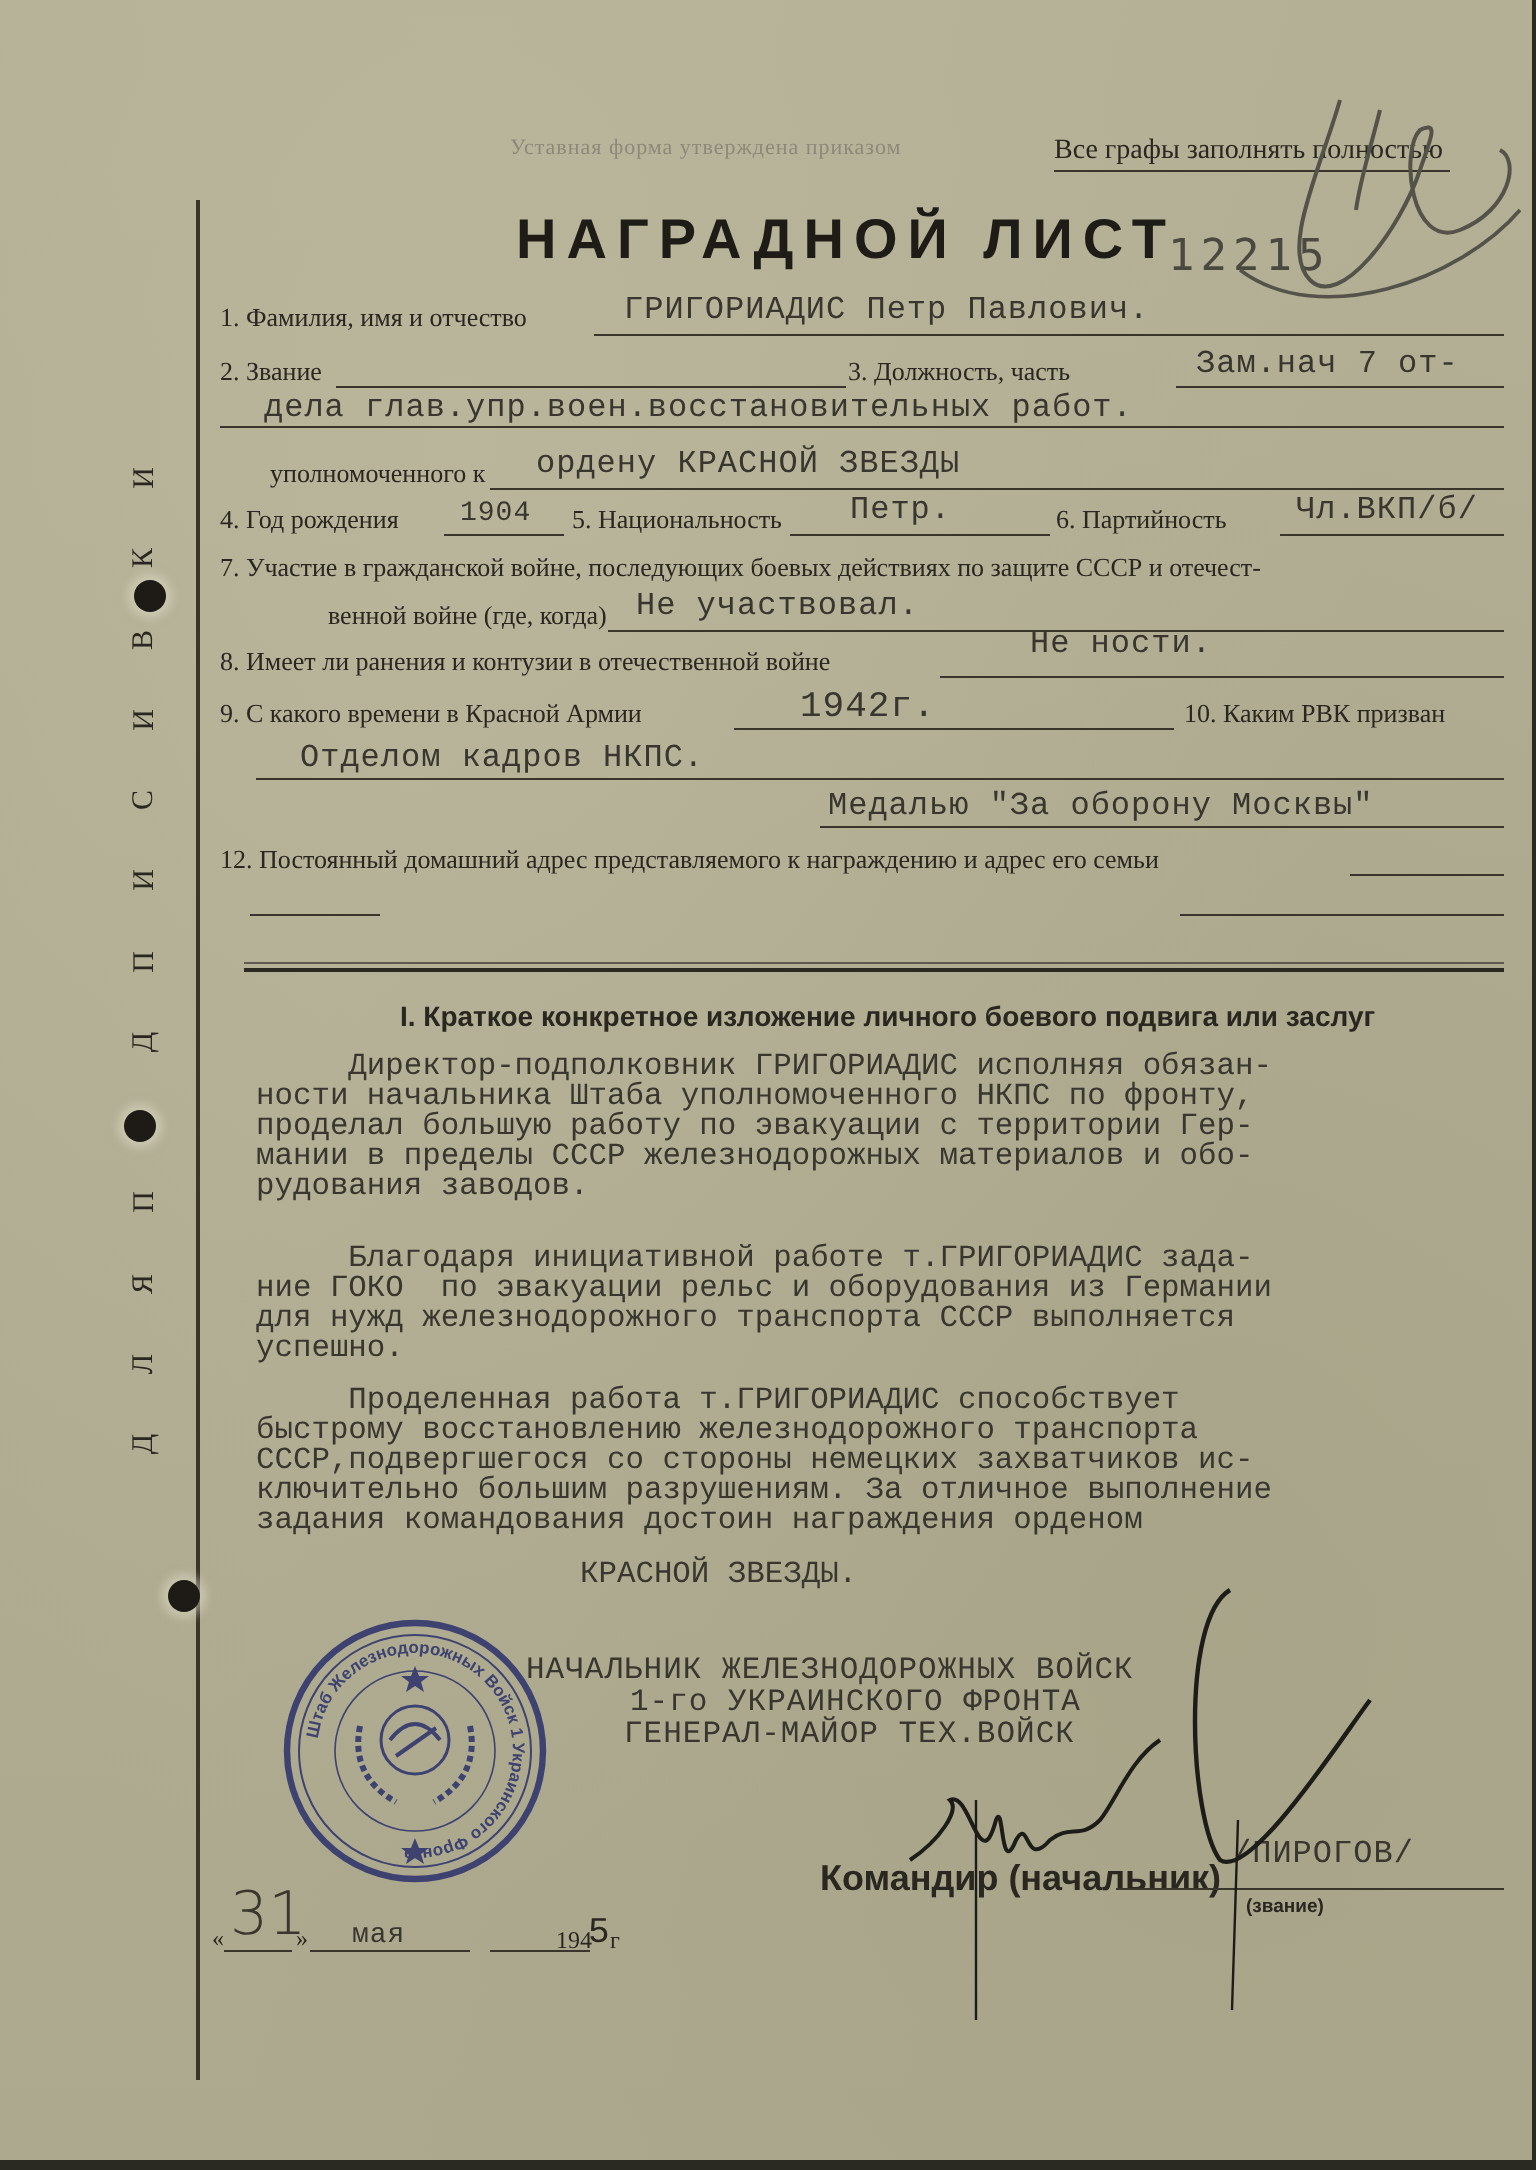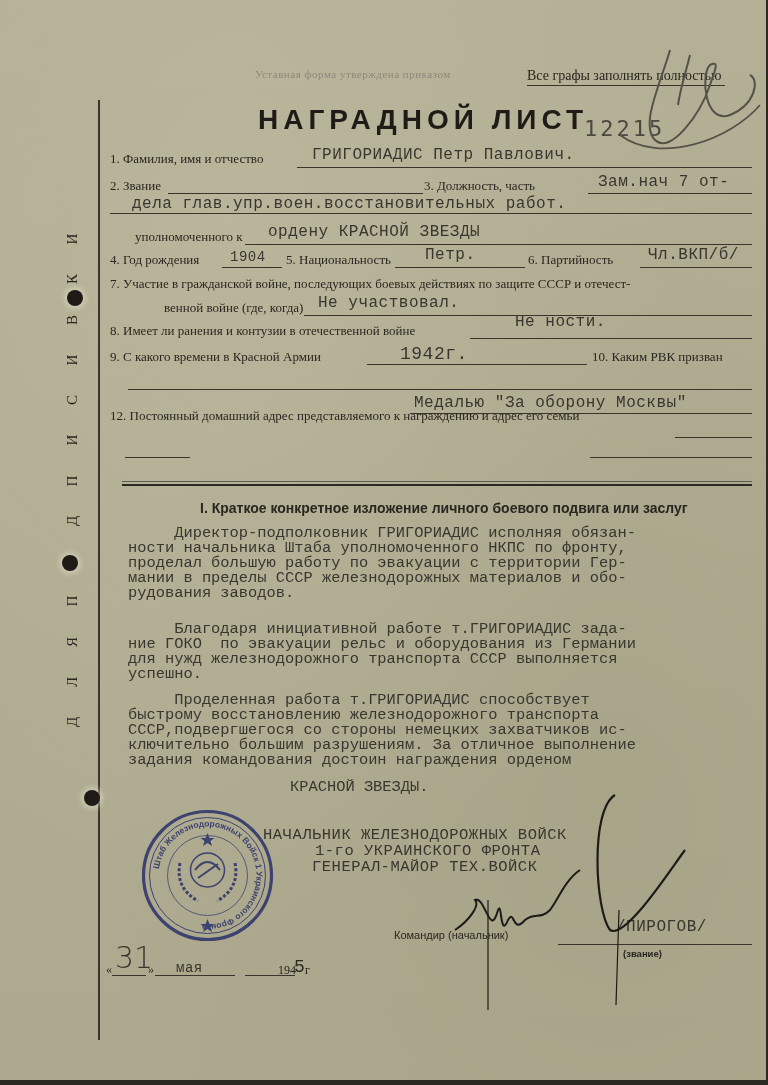--- a/index.html
+++ b/index.html
@@ -105,26 +105,27 @@
   <div class="abs typed" style="left:318px;top:294px;">Не участвовал.</div>
 
   <div class="abs lbl" style="left:110px;top:323px;">8. Имеет ли ранения и контузии в отечественной войне</div>
   <div class="uline" style="left:470px;top:338px;width:282px;"></div>
   <div class="abs typed" style="left:515px;top:313px;">Не ности.</div>
 
   <div class="abs lbl" style="left:110px;top:349px;">9. С какого времени в Красной Армии</div>
   <div class="uline" style="left:367px;top:364px;width:220px;"></div>
   <div class="abs typed" style="left:400px;top:344px;font-size:18px;">1942г.</div>
   <div class="abs lbl" style="left:592px;top:349px;">10. Каким РВК призван</div>
+  <div class="abs typed" style="left:150px;top:370px;">Отделом кадров НКПС.</div>
   <div class="uline" style="left:128px;top:389px;width:624px;"></div>
 
   <div class="uline" style="left:410px;top:413px;width:342px;"></div>
   <div class="abs typed" style="left:414px;top:394px;">Медалью "За оборону Москвы"</div>
 
-  <div class="abs lbl" style="left:110px;top:408px;">12. Постоянный домашний адрес представляемого к награждению и адрес его семьи</div>
+  <div class="abs lbl" style="left:110px;top:422px;">12. Постоянный домашний адрес представляемого к награждению и адрес его семьи</div>
   <div class="abs typed" style="left:680px;top:418px;"></div>
   <div class="uline" style="left:675px;top:437px;width:77px;"></div>
   <div class="uline" style="left:125px;top:457px;width:65px;"></div>
   <div class="uline" style="left:590px;top:457px;width:162px;"></div>
 
   <div class="uline" style="left:122px;top:481px;width:630px;background:#5e594e;"></div>
   <div class="uline" style="left:122px;top:484px;width:630px;height:2px;background:#2c2822;"></div>
 
   <div class="abs sec-title">I. Краткое конкретное изложение личного боевого подвига или заслуг</div>
   <div class="para" style="top:622px;">     Благодаря инициативной работе т.ГРИГОРИАДИС зада-
@@ -156,21 +157,21 @@
     <circle cx="67.5" cy="62" r="17" fill="none" stroke="#3d4270" stroke-width="1.5"></circle>
     <path d="M55 62 q12.5 -16 25 0 M58 70 l20 -14" fill="none" stroke="#3d4270" stroke-width="2"></path>
     <path d="M40 55 q-5 25 18 38 M95 55 q5 25 -18 38" fill="none" stroke="#3d4270" stroke-width="3" stroke-dasharray="3 2"></path>
     <path d="M67.5 25 l2 5 l5 0 l-4 3 l1.5 5 l-4.5 -3 l-4.5 3 l1.5 -5 l-4 -3 l5 0 z" fill="#3d4270"></path>
     <path d="M67.5 111 l2 5 l5 0 l-4 3 l1.5 5 l-4.5 -3 l-4.5 3 l1.5 -5 l-4 -3 l5 0 z" fill="#3d4270"></path>
   </svg>
 
   <div class="abs typed" style="left:263px;top:826px;font-size:15.5px;">НАЧАЛЬНИК ЖЕЛЕЗНОДОРОЖНЫХ ВОЙСК</div>
   <div class="abs typed" style="left:315px;top:842px;font-size:15.5px;">1-го УКРАИНСКОГО ФРОНТА</div>
   <div class="abs typed" style="left:312px;top:858px;font-size:15.5px;">ГЕНЕРАЛ-МАЙОР ТЕХ.ВОЙСК</div>
-  <div class="abs lbl" style="left:394px;top:929px;font-weight:normal;font-family:'Liberation Sans',sans-serif;font-size:11px;">Командир (начальник)</div>
+  <div class="abs lbl" style="left:410px;top:929px;font-weight:bold;font-family:'Liberation Sans',sans-serif;font-size:18px;">Командир (начальник)</div>
   <div class="uline" style="left:558px;top:944px;width:194px;"></div>
   <div class="abs typed" style="left:616px;top:918px;">/ПИРОГОВ/</div>
   <div class="abs" style="left:623px;top:948px;font-size:9.5px;font-weight:bold;font-family:'Liberation Sans',sans-serif;">(звание)</div>
   <svg class="sig" viewBox="0 0 250 220">
     <path d="M175 5 C150 20, 155 120, 170 140 C185 150, 230 80, 245 60" fill="none" stroke="#1e1c18" stroke-width="2.2"></path>
     <path d="M15 140 C30 130, 40 115, 35 110 C45 105, 50 150, 58 120 C62 110, 60 150, 68 130 C75 118, 72 145, 85 130 C95 122, 100 130, 110 120 C118 110, 125 90, 140 80" fill="none" stroke="#1e1c18" stroke-width="2"></path>
     <path d="M48 110 L48 220" fill="none" stroke="#1e1c18" stroke-width="1.2"></path>
     <path d="M179 120 L176 215" fill="none" stroke="#1e1c18" stroke-width="1.2"></path>
   </svg>
 

